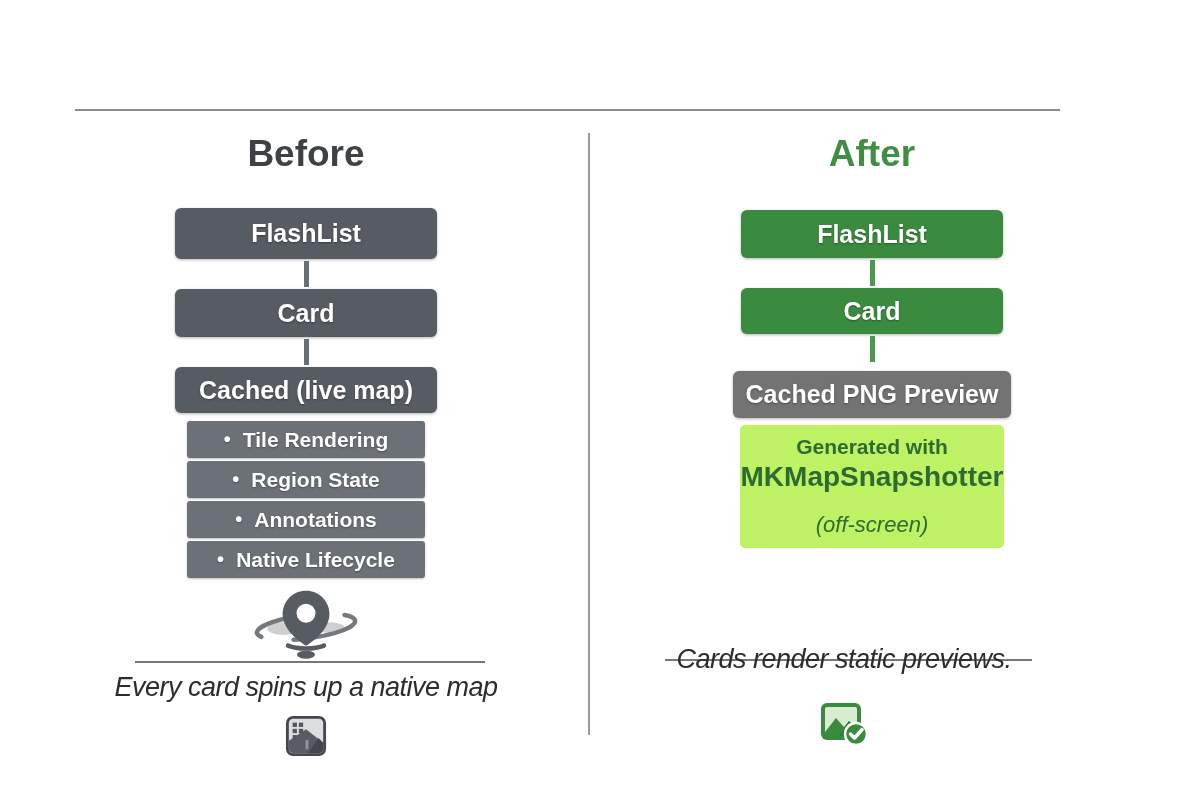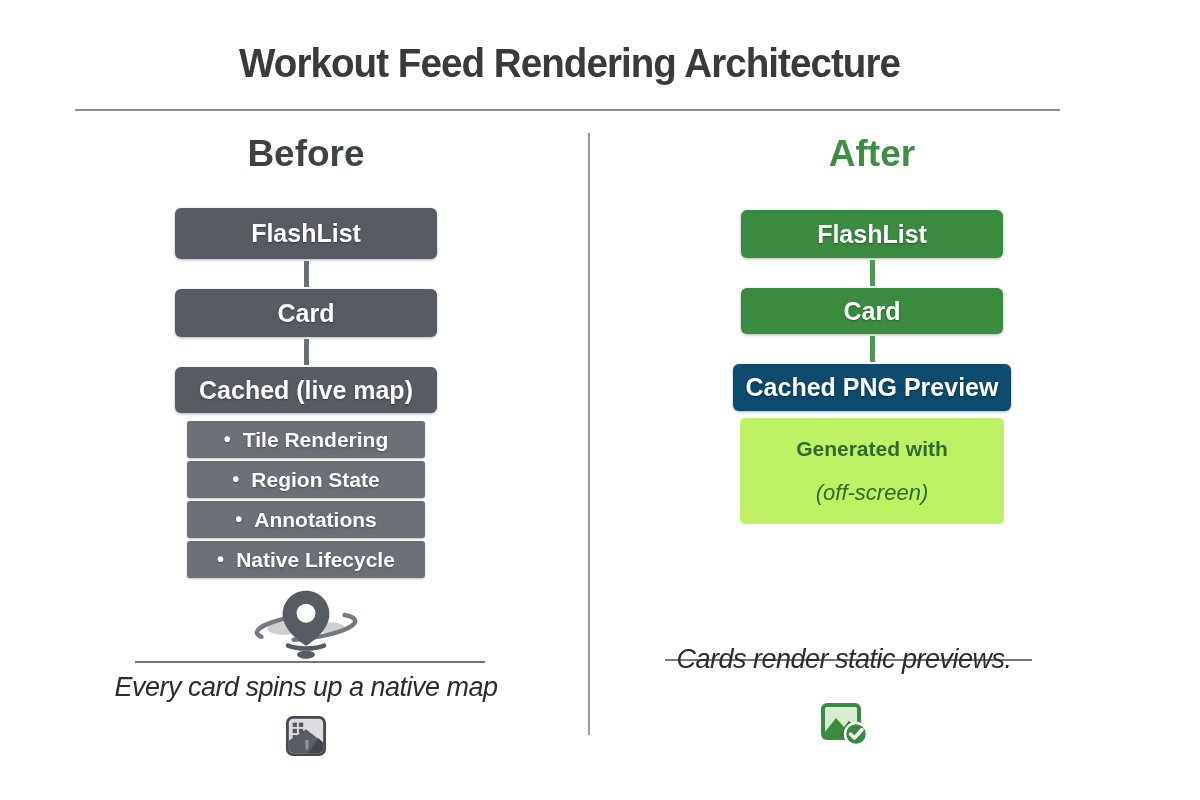--- a/index.html
+++ b/index.html
@@ -41,21 +41,21 @@
     text-shadow:0 1px 2px rgba(0,0,0,.35);
     box-shadow:0 1px 3px rgba(0,0,0,.3);
     text-align:center;
   }
   .box.h48 { height:48px; }
   .box.h46 { height:46px; }
   .box.h47 { height:47px; }
   .box.wide { width:278px; }
   .gray-box  { background:#575c63; }
   .green-box { background:#3a8b3f; }
-  .green-box-light { background:#0c4a6e; }
+  .green-box-light { background:#737373;margin-top:7px; }
 
   .connector { width:5px; height:26px; margin:2px 0; }
   .connector.gray  { background:#6a6f76; }
   .connector.green { background:#4b9a4f; }
 
   .first-box { margin-top:30px; }
   .col-right .first-box { margin-top:32px; }
 
   .bullet-stack { margin-top:8px; display:flex; flex-direction:column; align-items:center; }
   .bullet-box {
@@ -91,23 +91,20 @@
   .caption-right { left:634px; top:644px;gap:26px; }
   .caption-text {
     font-size:27px; font-style:italic; color:#2c2c2e; letter-spacing:-0.5px;
   }
 </style>
 </head>
 <body>
 
 <div id="canvas">
 
-  <div class="title">
-    <span>Workout Feed Rendering Architecture</span>
-  </div>
   <div class="title-rule"></div>
   <div class="v-divider"></div>
 
   <div class="col col-left">
     <div class="col-heading">Before</div>
 
     <div class="box gray-box first-box">FlashList</div>
     <div class="connector gray"></div>
     <div class="box gray-box h48">Card</div>
     <div class="connector gray"></div>
@@ -151,20 +148,21 @@
     <div class="col-heading">After</div>
 
     <div class="box green-box first-box h48">FlashList</div>
     <div class="connector green"></div>
     <div class="box green-box h46">Card</div>
     <div class="connector green"></div>
     <div class="box green-box-light wide h47">Cached PNG Preview</div>
 
     <div class="note-box">
       <div class="note-line1">Generated with</div>
+      <div class="note-line2">MKMapSnapshotter</div>
       <div class="note-line3">(off-screen)</div>
     </div>
   </div>
 
   <div class="bottom-rule rule-left"></div>
   <div class="bottom-rule rule-right"></div>
 
   <div class="caption-row caption-left">
     <span class="caption-text">Every card spins up a native map</span>
     <span>

